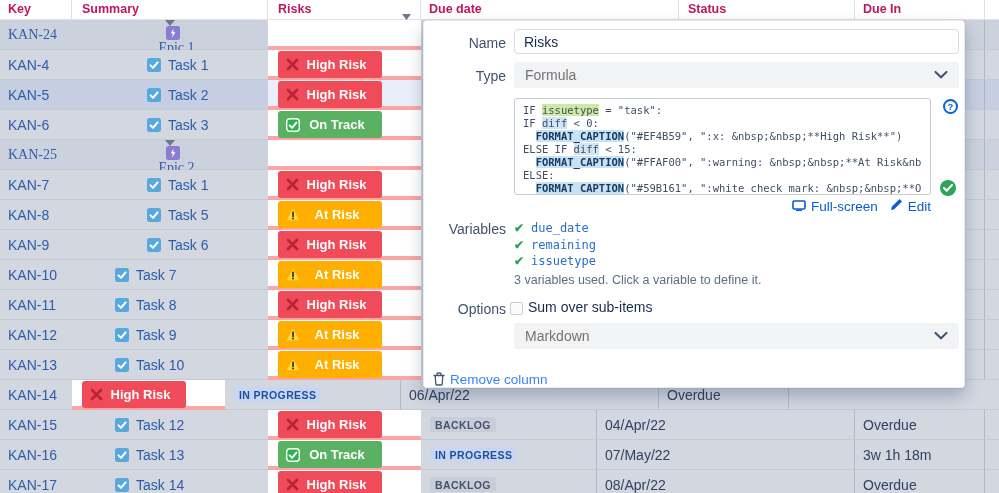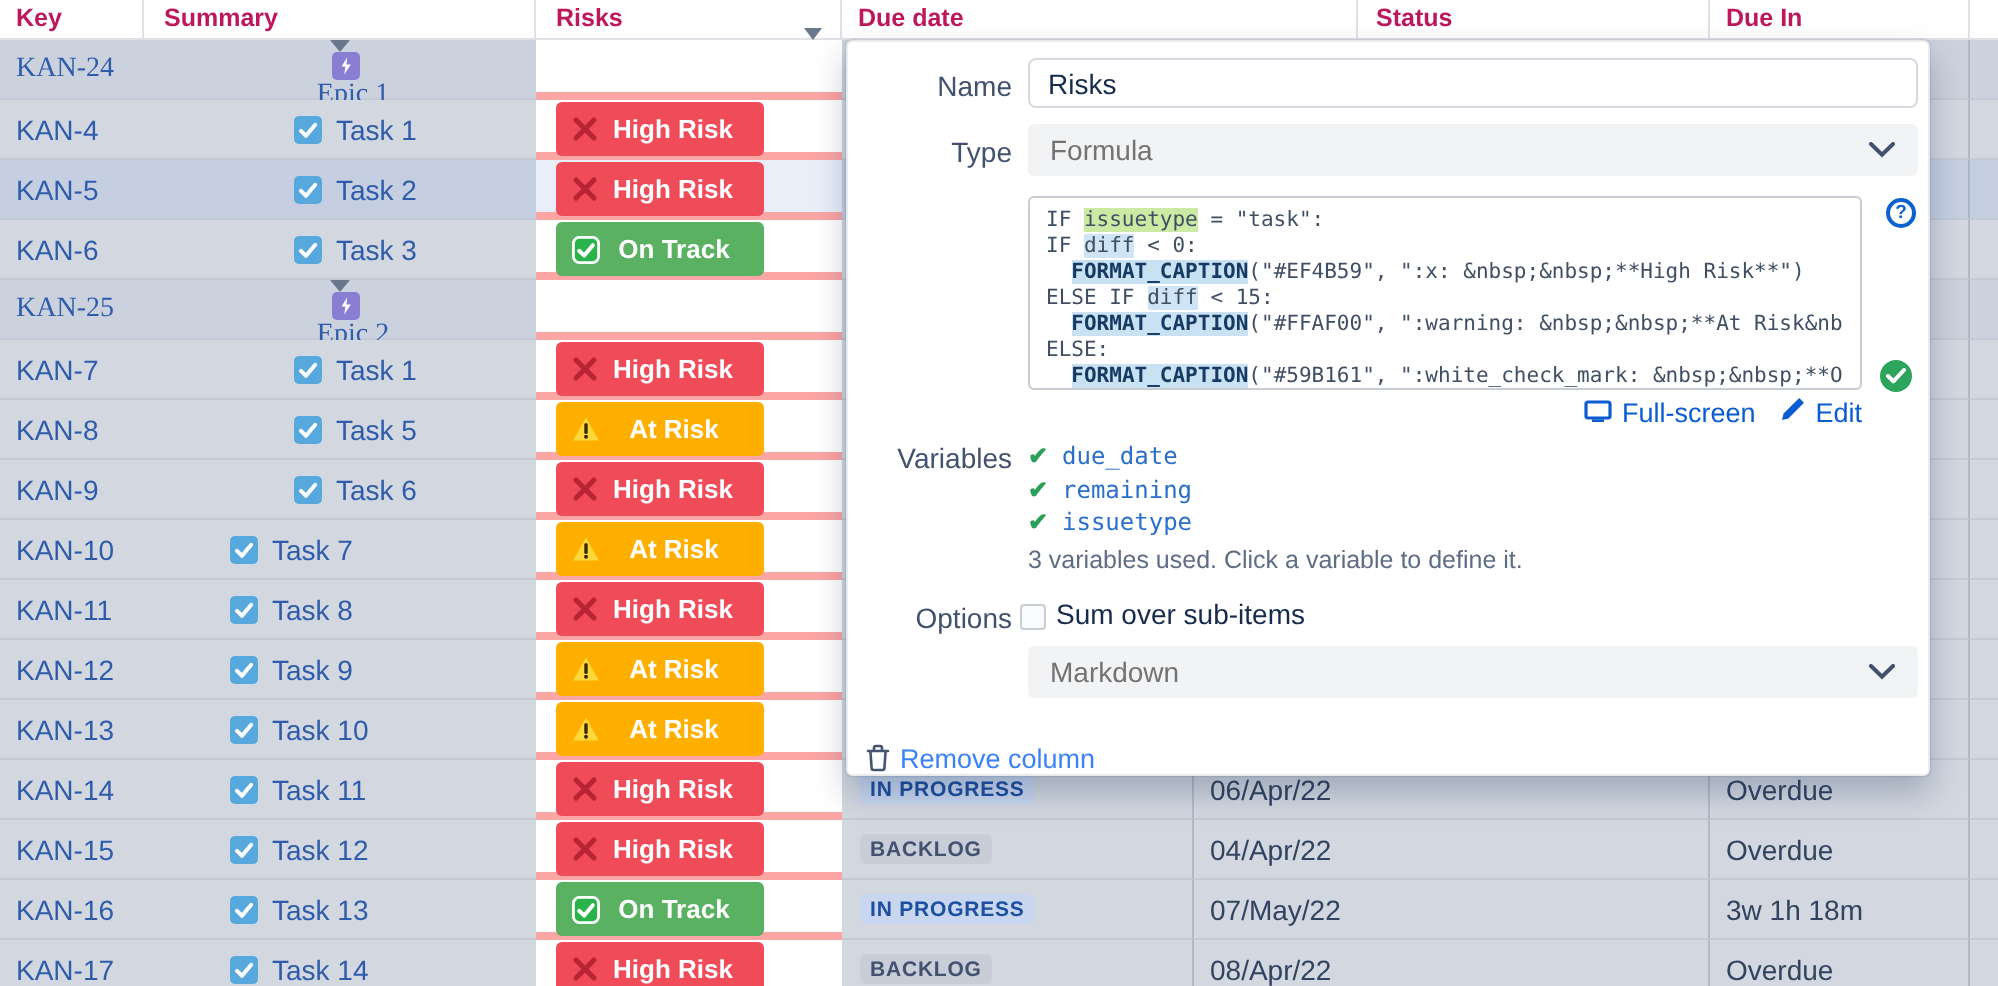--- a/index.html
+++ b/index.html
@@ -472,30 +472,20 @@
       </div>
       <div class="cell dim c-status"></div>
       <div class="cell dim c-due"></div>
       <div class="cell dim c-duein"></div>
       <div class="cell dim c-extra"></div>
     </div>
       <div class="row task lvl1">
       <div class="cell dim c-key">
           <span class="key-text">KAN-14</span>
         </div>
-      <div class="cell dim c-sum">
-
-        <span class="type-icon task-i">
-          <svg width="14" height="14" viewBox="0 0 14 14">
-              <rect width="14" height="14" rx="2.5" fill="#57a8dc"></rect>
-              <path d="M3.5 7.4 L6 9.9 L10.6 4.4" stroke="#fff" stroke-width="2" fill="none" stroke-linecap="round" stroke-linejoin="round"></path>
-            </svg>
-        </span>
-        <span class="sum-text">Task 11</span>
-      </div>
       <div class="cell c-risk">
         <span class="risk-badge" style="background: rgb(239, 75, 89);">
           <span class="ri">
               <svg width="13" height="13" viewBox="0 0 13 13">
                 <path d="M2 2 L11 11 M11 2 L2 11" stroke="#B72433" stroke-width="2.6" stroke-linecap="round"></path>
               </svg>
             </span>
           <span class="lbl">High Risk</span>
         </span>
       </div>

